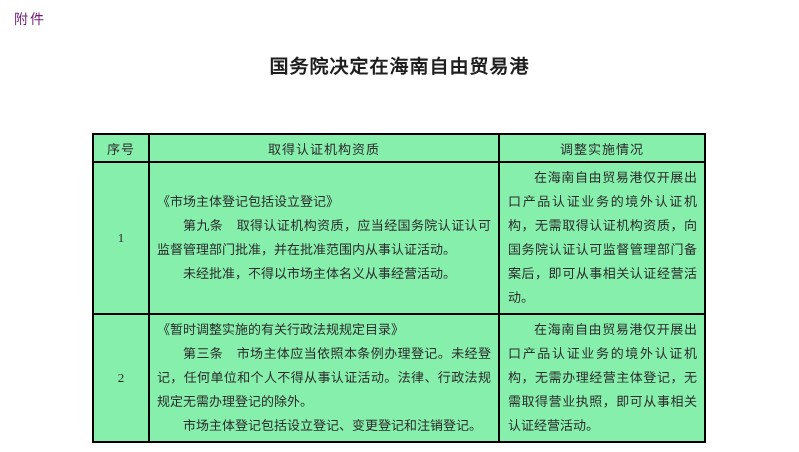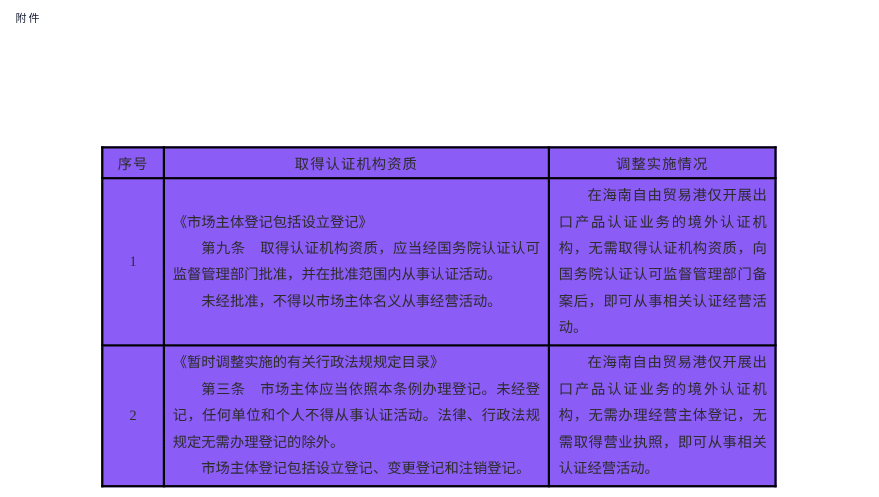--- a/index.html
+++ b/index.html
@@ -12,44 +12,44 @@
     height: 452px;
     position: relative;
     font-family: "Liberation Serif", "DejaVu Serif", serif;
     color: #2d2d2d;
     overflow: hidden;
   }
   .attachment {
     position: absolute;
     left: 14px;
     top: 8px;
-    font-size: 10px;
+    font-size: 14px;
     letter-spacing: 2px;
-    color: #0f172a;
+    color: #701a75;
   }
   .doc-title {
     position: absolute;
     top: 53px;
     left: 0;
     width: 799px;
     text-align: center;
     font-size: 19px;
     font-weight: bold;
     line-height: 27px;
     letter-spacing: 1px;
     color: #1e1e1e;
   }
   table.reg-table {
     position: absolute;
     left: 92px;
     top: 133px;
     width: 612px;
     border-collapse: collapse;
     table-layout: fixed;
-    background: #8b5cf6;
+    background: #86efac;
   }
   .reg-table col.c-no  { width: 56px; }
   .reg-table col.c-reg { width: 350px; }
   .reg-table col.c-adj { width: 206px; }
   .reg-table th,
   .reg-table td {
     border: 2px solid #000000;
     font-size: 13px;
     color: #2d2d2d;
   }
@@ -84,20 +84,21 @@
   .para-indent {
     text-indent: 2em;
   }
 </style>
 </head>
 <body>
 
 <div class="attachment">附件</div>
 
 <div class="doc-title">
+  <div>国务院决定在海南自由贸易港</div>
 </div>
 
 <table class="reg-table">
   <colgroup>
     <col class="c-no">
     <col class="c-reg">
     <col class="c-adj">
   </colgroup>
   <thead>
     <tr>

